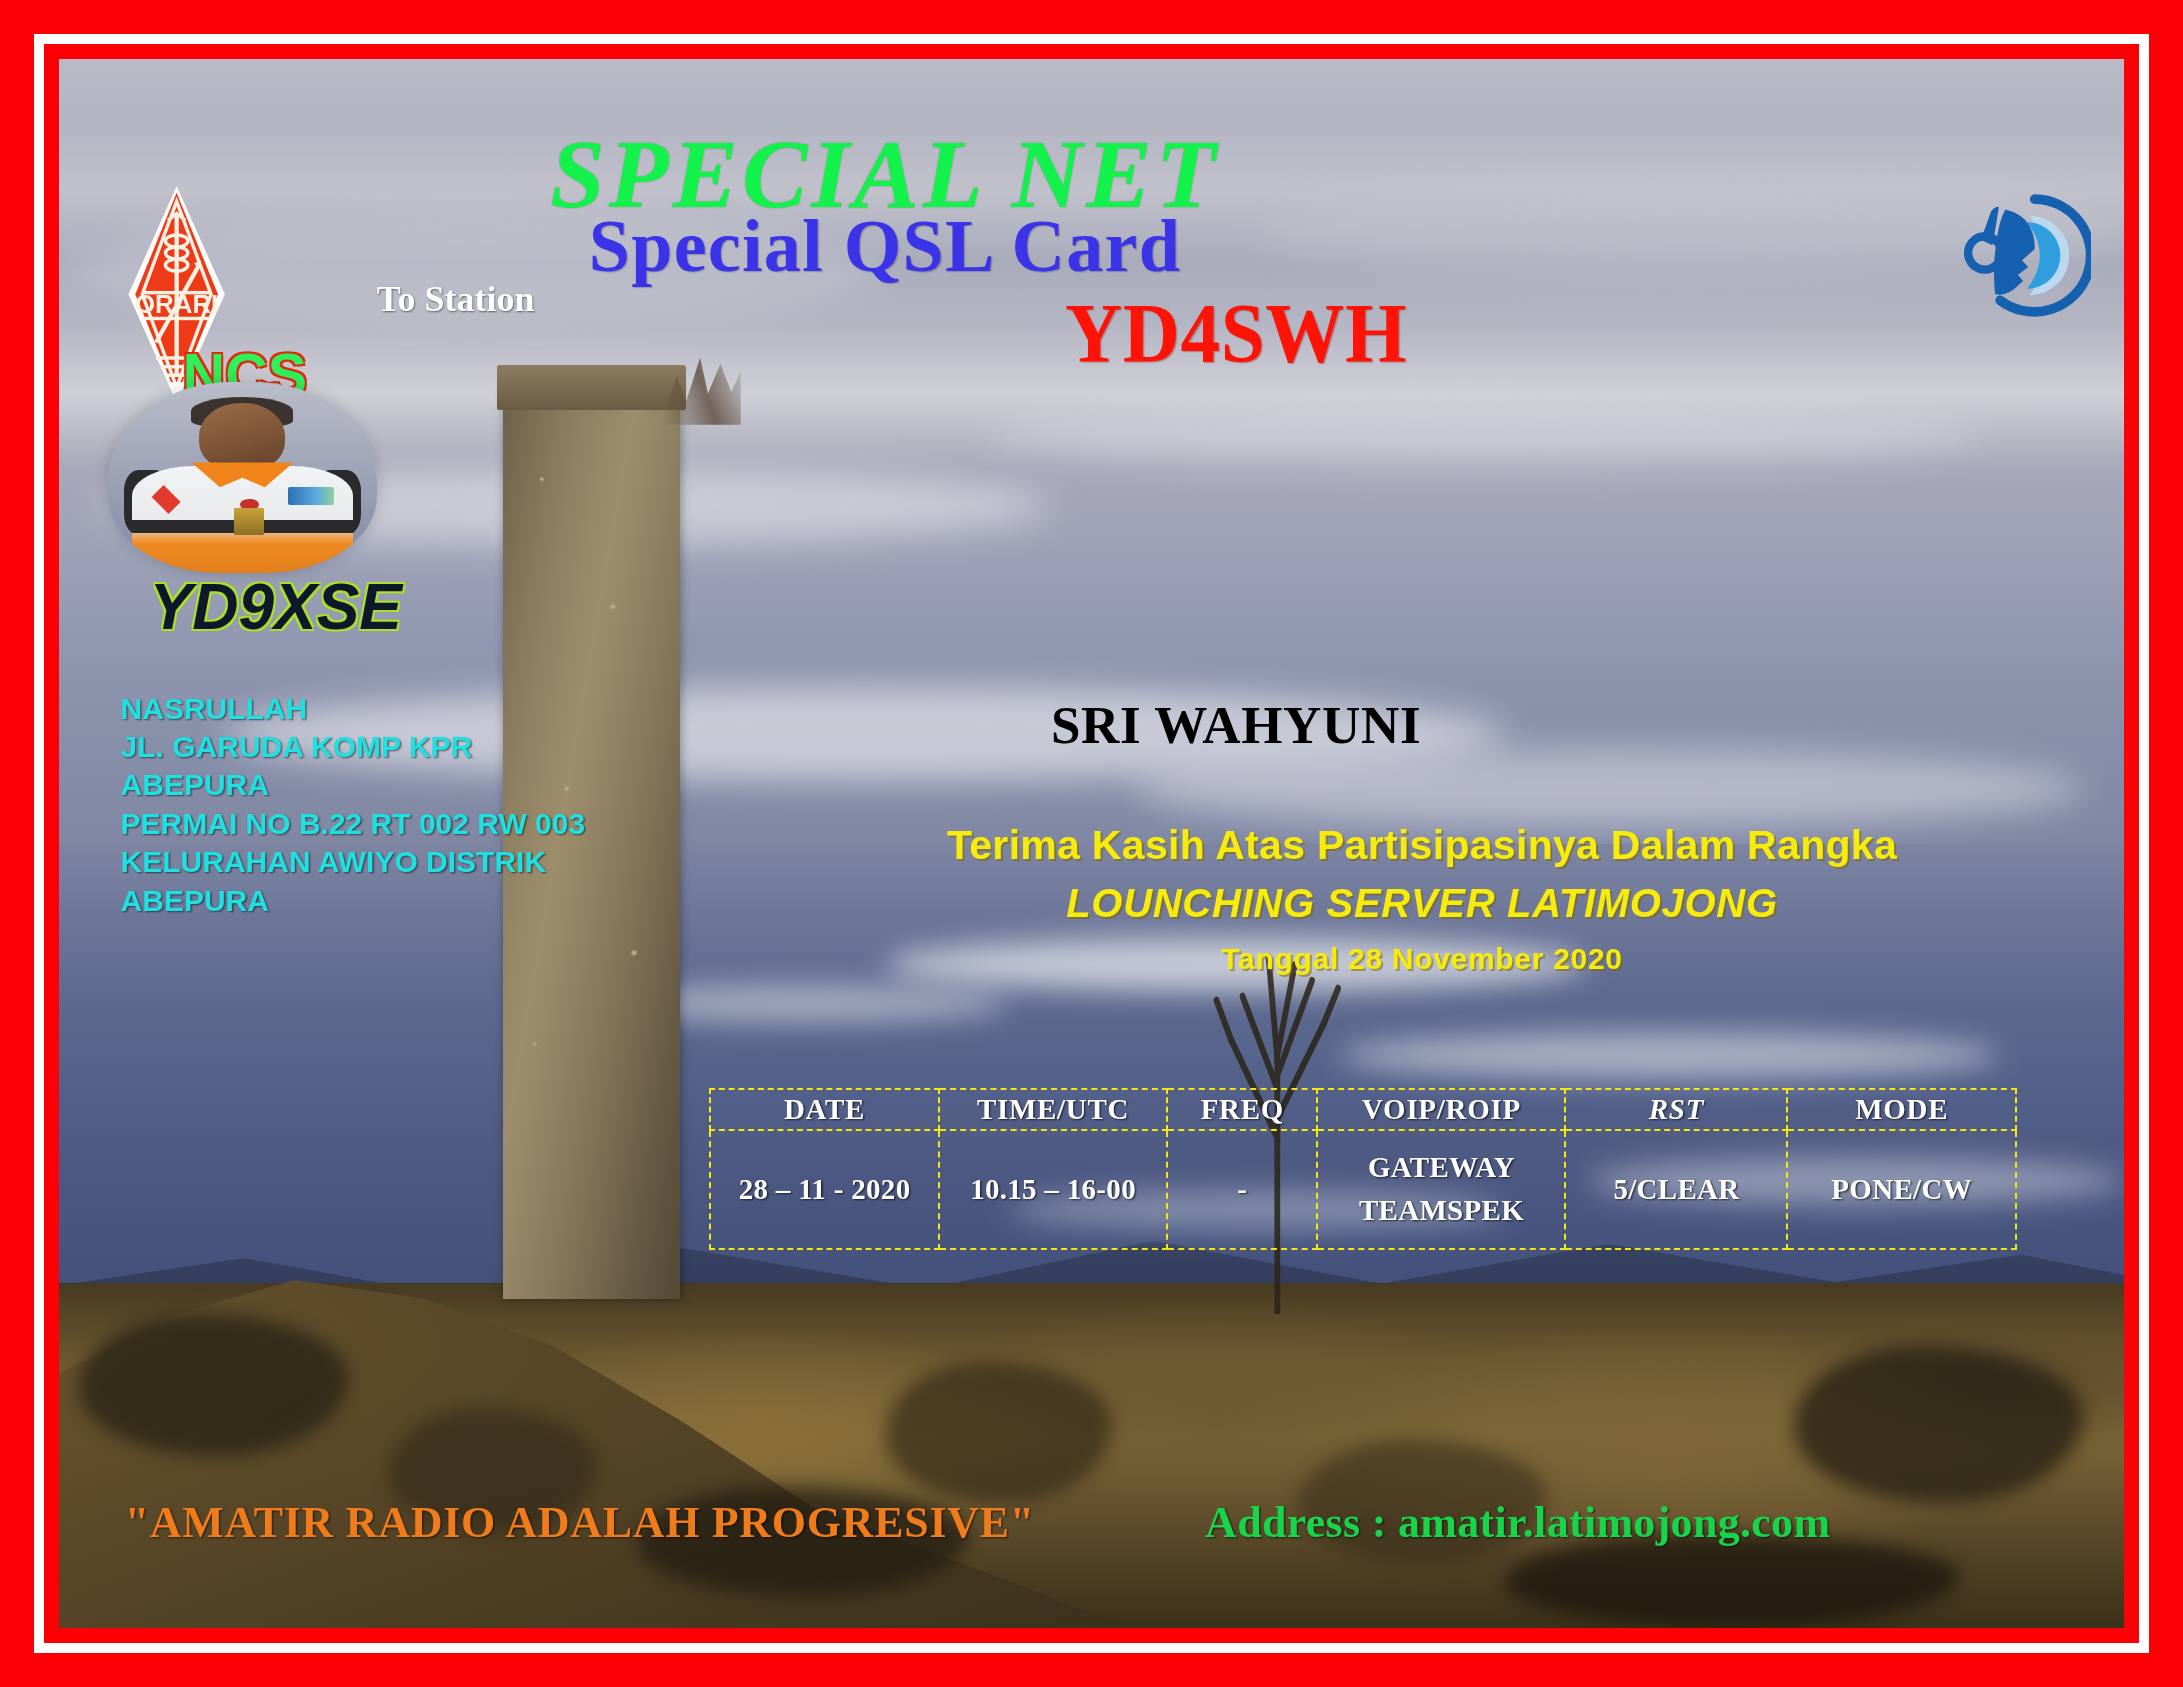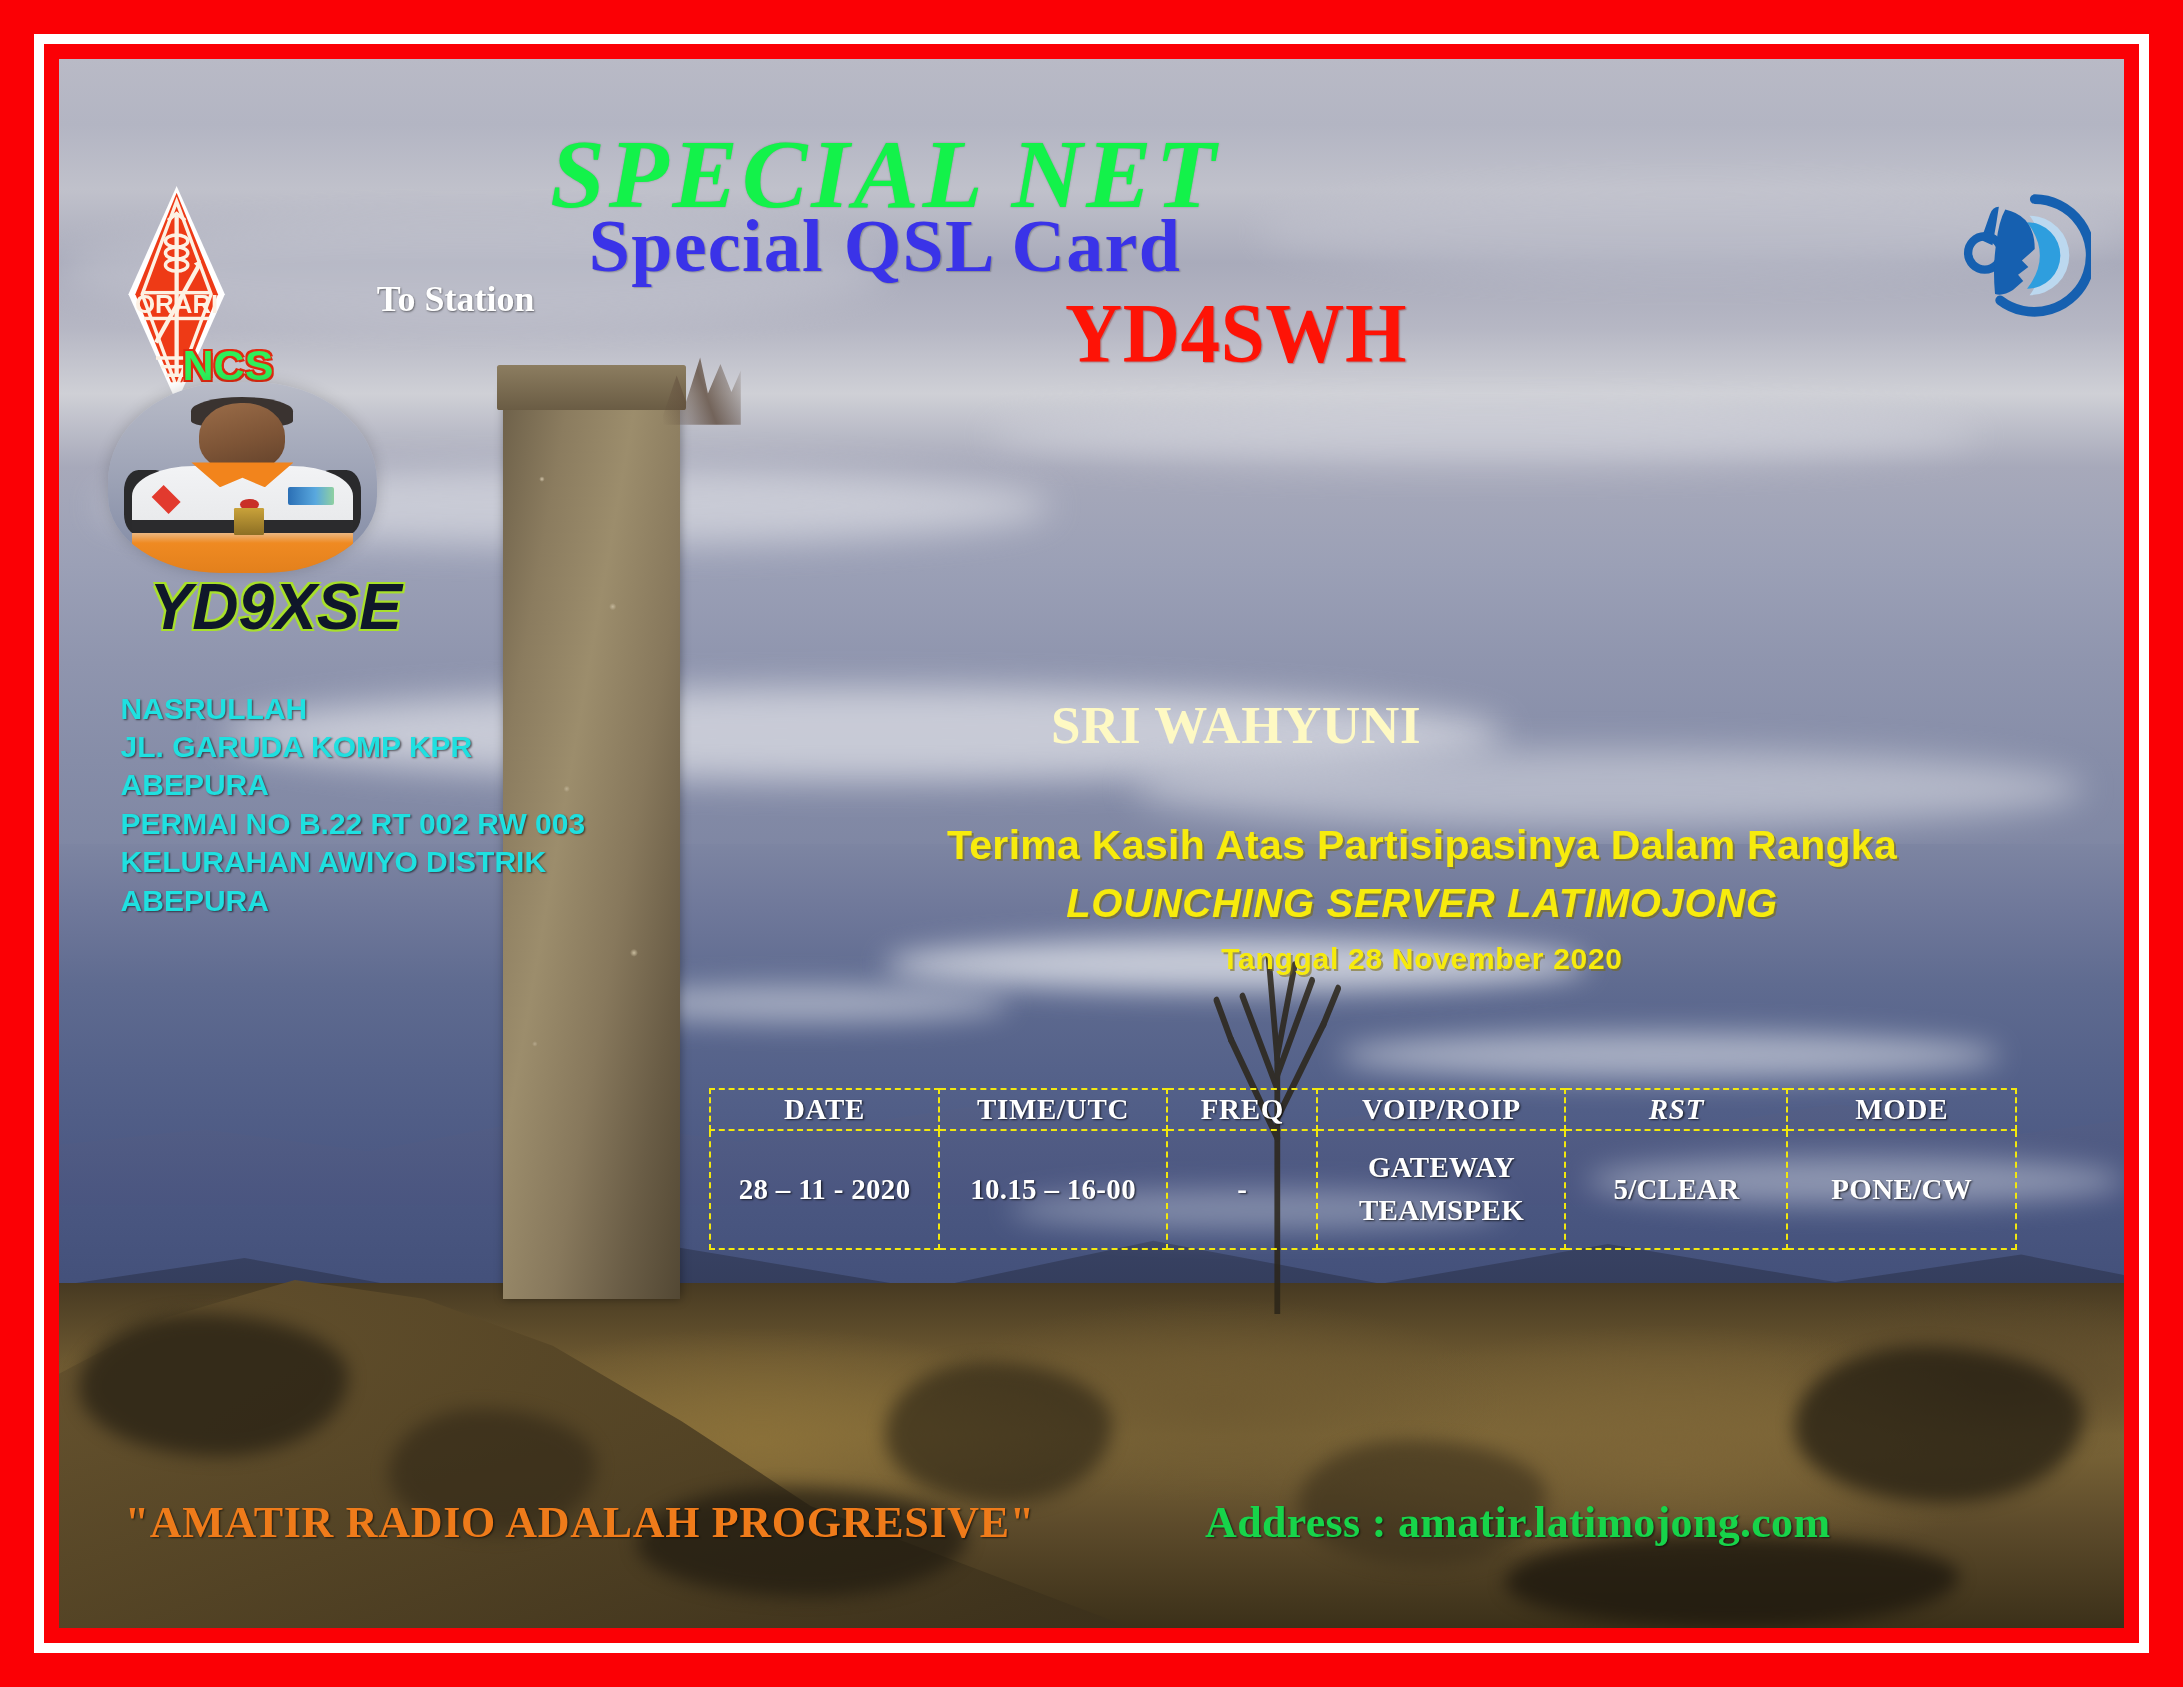--- a/index.html
+++ b/index.html
@@ -195,41 +195,41 @@
     transform:scaleX(.93);
     text-shadow:1.3px 1.3px 1.3px rgba(120,0,0,.35);
   }
   .t-name{
     position:absolute; left:34%; top:40.8%; width:46%;
     text-align:center;
     font-family:"Liberation Serif", serif;
     font-weight:bold;
     font-size:53px; line-height:1;
     letter-spacing:0.7px;
-    color:#fef9c3;
+    color:#000000;
   }
 
   
   .y-line{
     position:absolute; width:66%;
     text-align:center;
     font-family:"Liberation Sans", sans-serif;
     font-weight:bold;
     color:#f7eb0d;
     text-shadow:2px 2px 0 rgba(120,104,10,.55);
   }
   .y1{ left:33%; top:48.6%; font-size:41px; letter-spacing:0.3px; }
   .y2{ left:33%; top:52.4%; font-size:40px; font-style:italic; letter-spacing:0.7px; }
   .y3{ left:33%; top:56.3%; font-size:30px; letter-spacing:0.7px; }
 
   
   .t-ncs{
     position:absolute; left:6.0%; top:18.0%;
     font-family:"Liberation Sans", sans-serif;
-    font-weight:bold; font-size:43px;
+    font-weight:bold; font-size:59px;
     color:#2ef05a;
     text-shadow:
       -2px -2px 0 #e02a10, 2px -2px 0 #e02a10,
       -2px  2px 0 #e02a10, 2px  2px 0 #e02a10;
   }
   .ncs-photo{
     position:absolute; left:2.4%; top:20.6%; width:13.0%; height:12.2%;
     border-radius:46% 46% 42% 42% / 52% 52% 40% 40%;
     overflow:hidden;
     background:linear-gradient(180deg,#b9bcc8 0%, #9aa0b4 55%, #7f88a3 100%);

